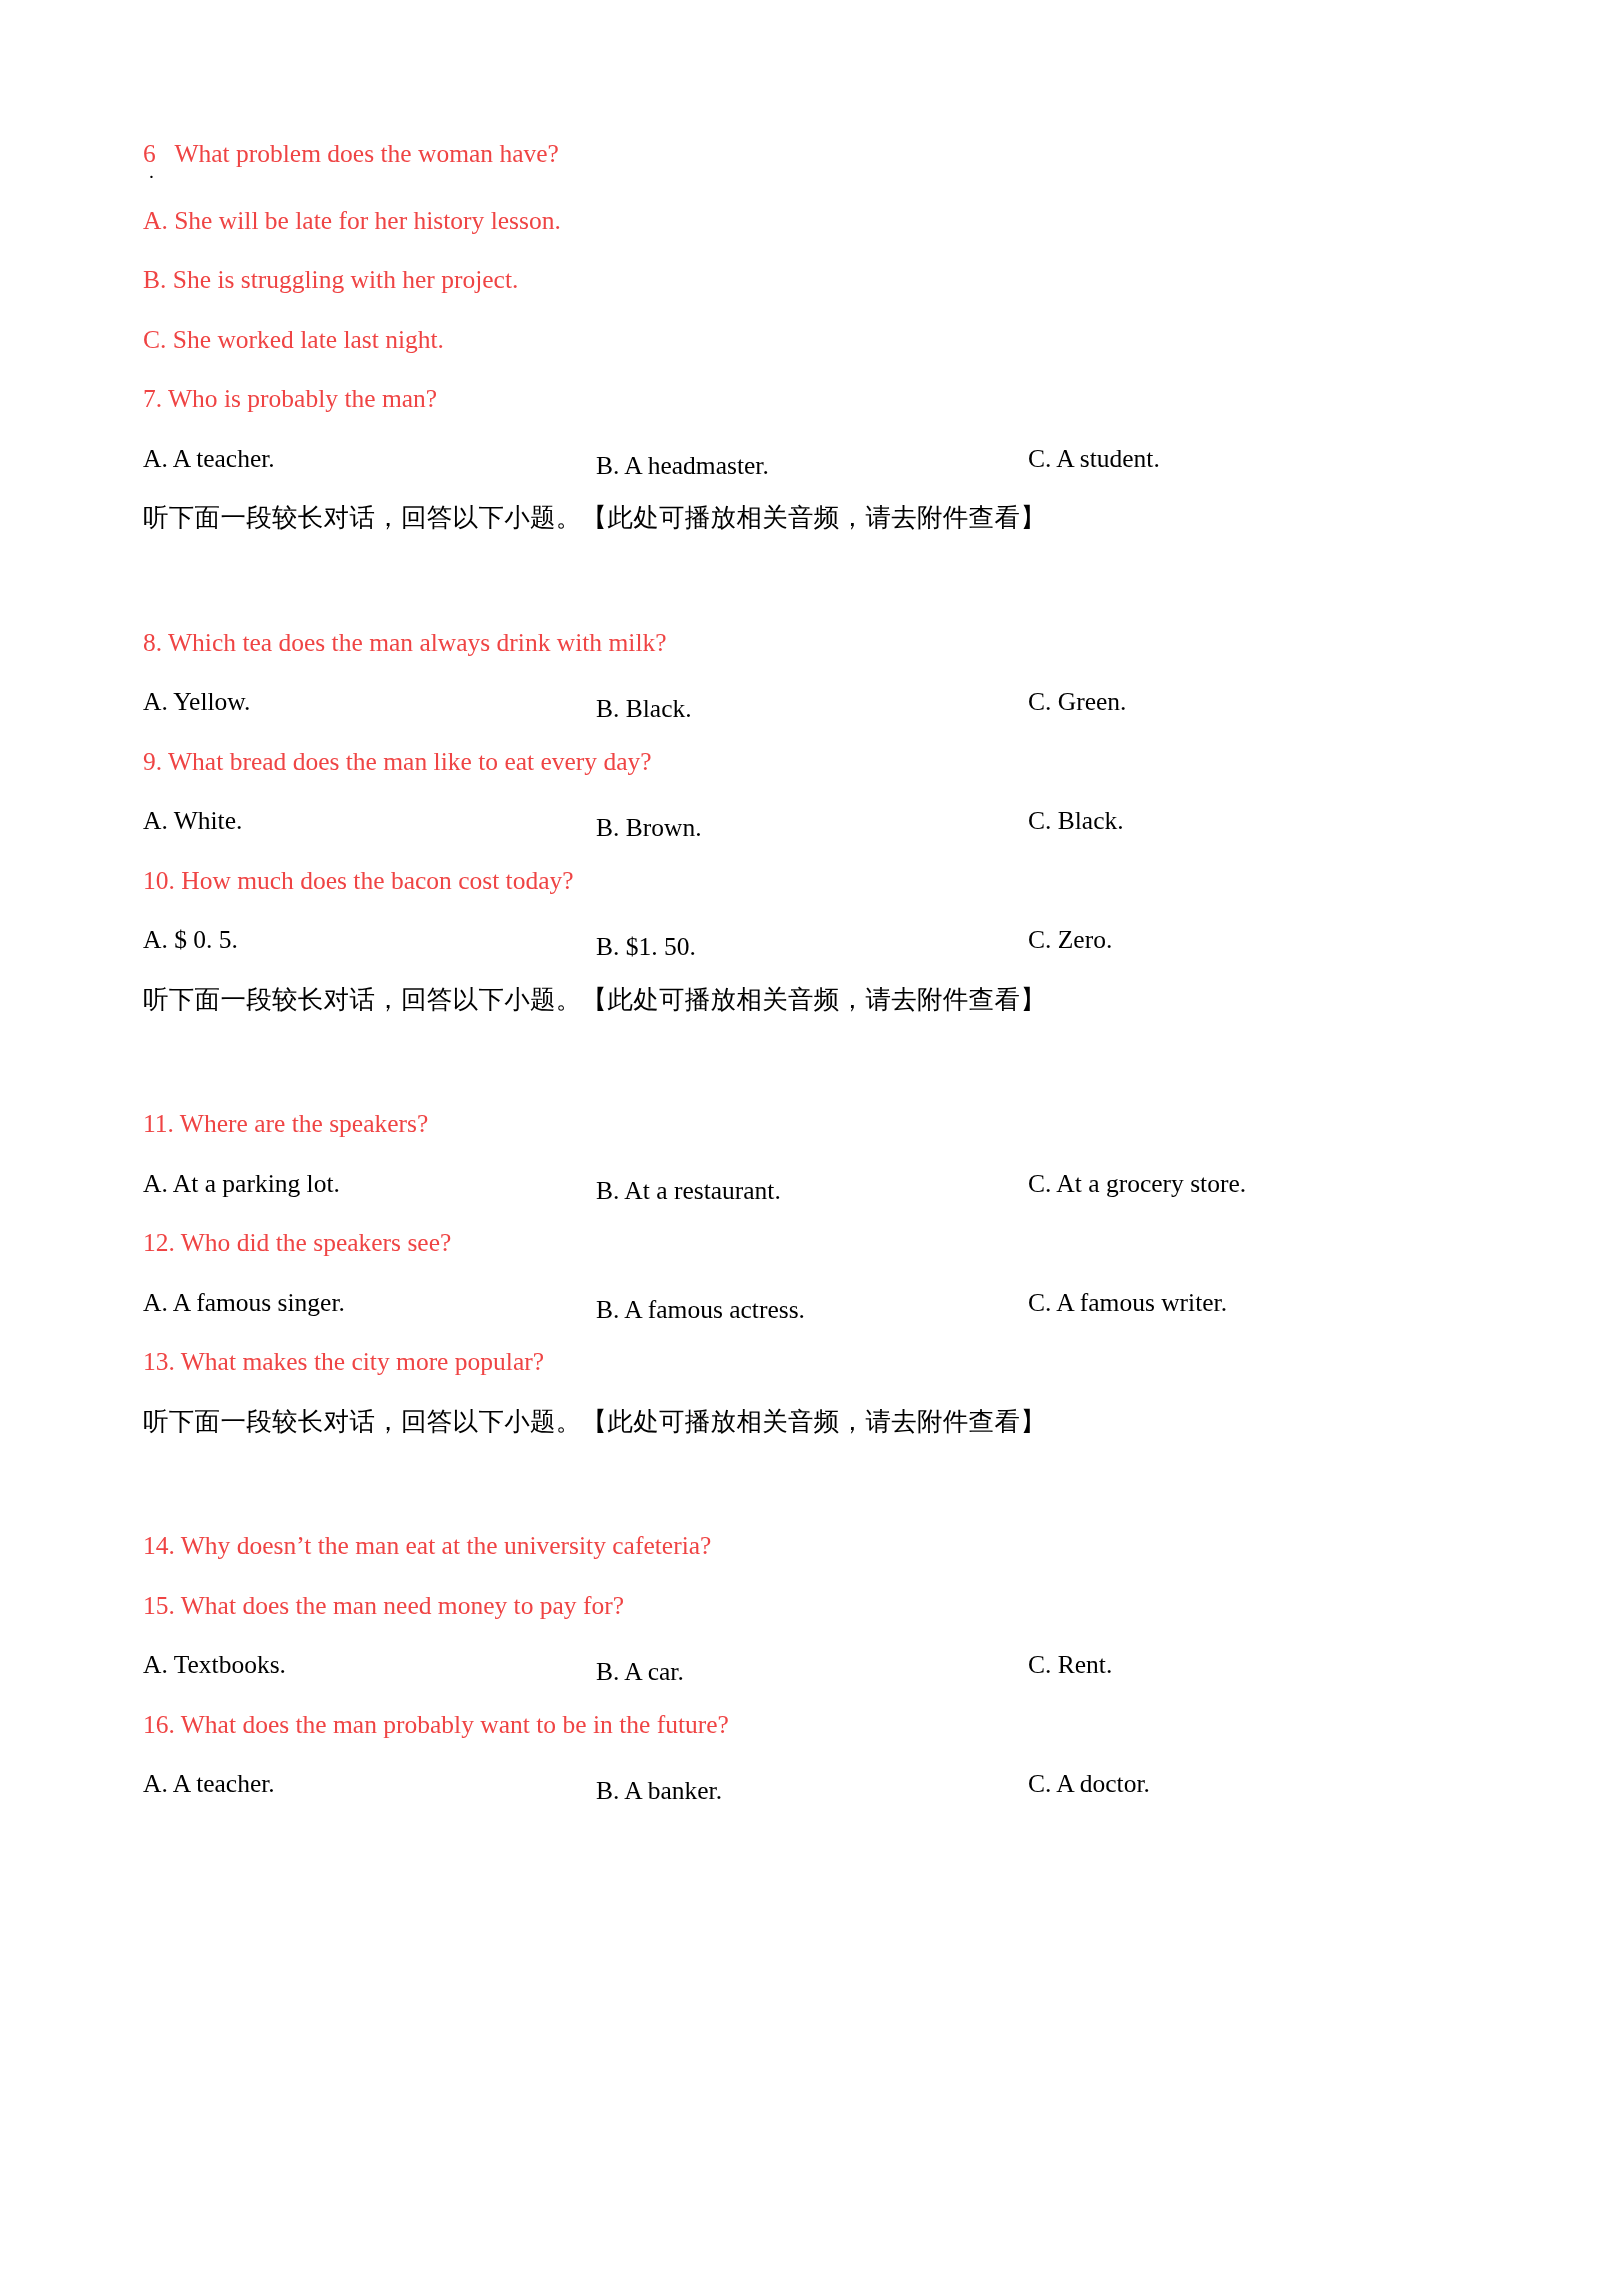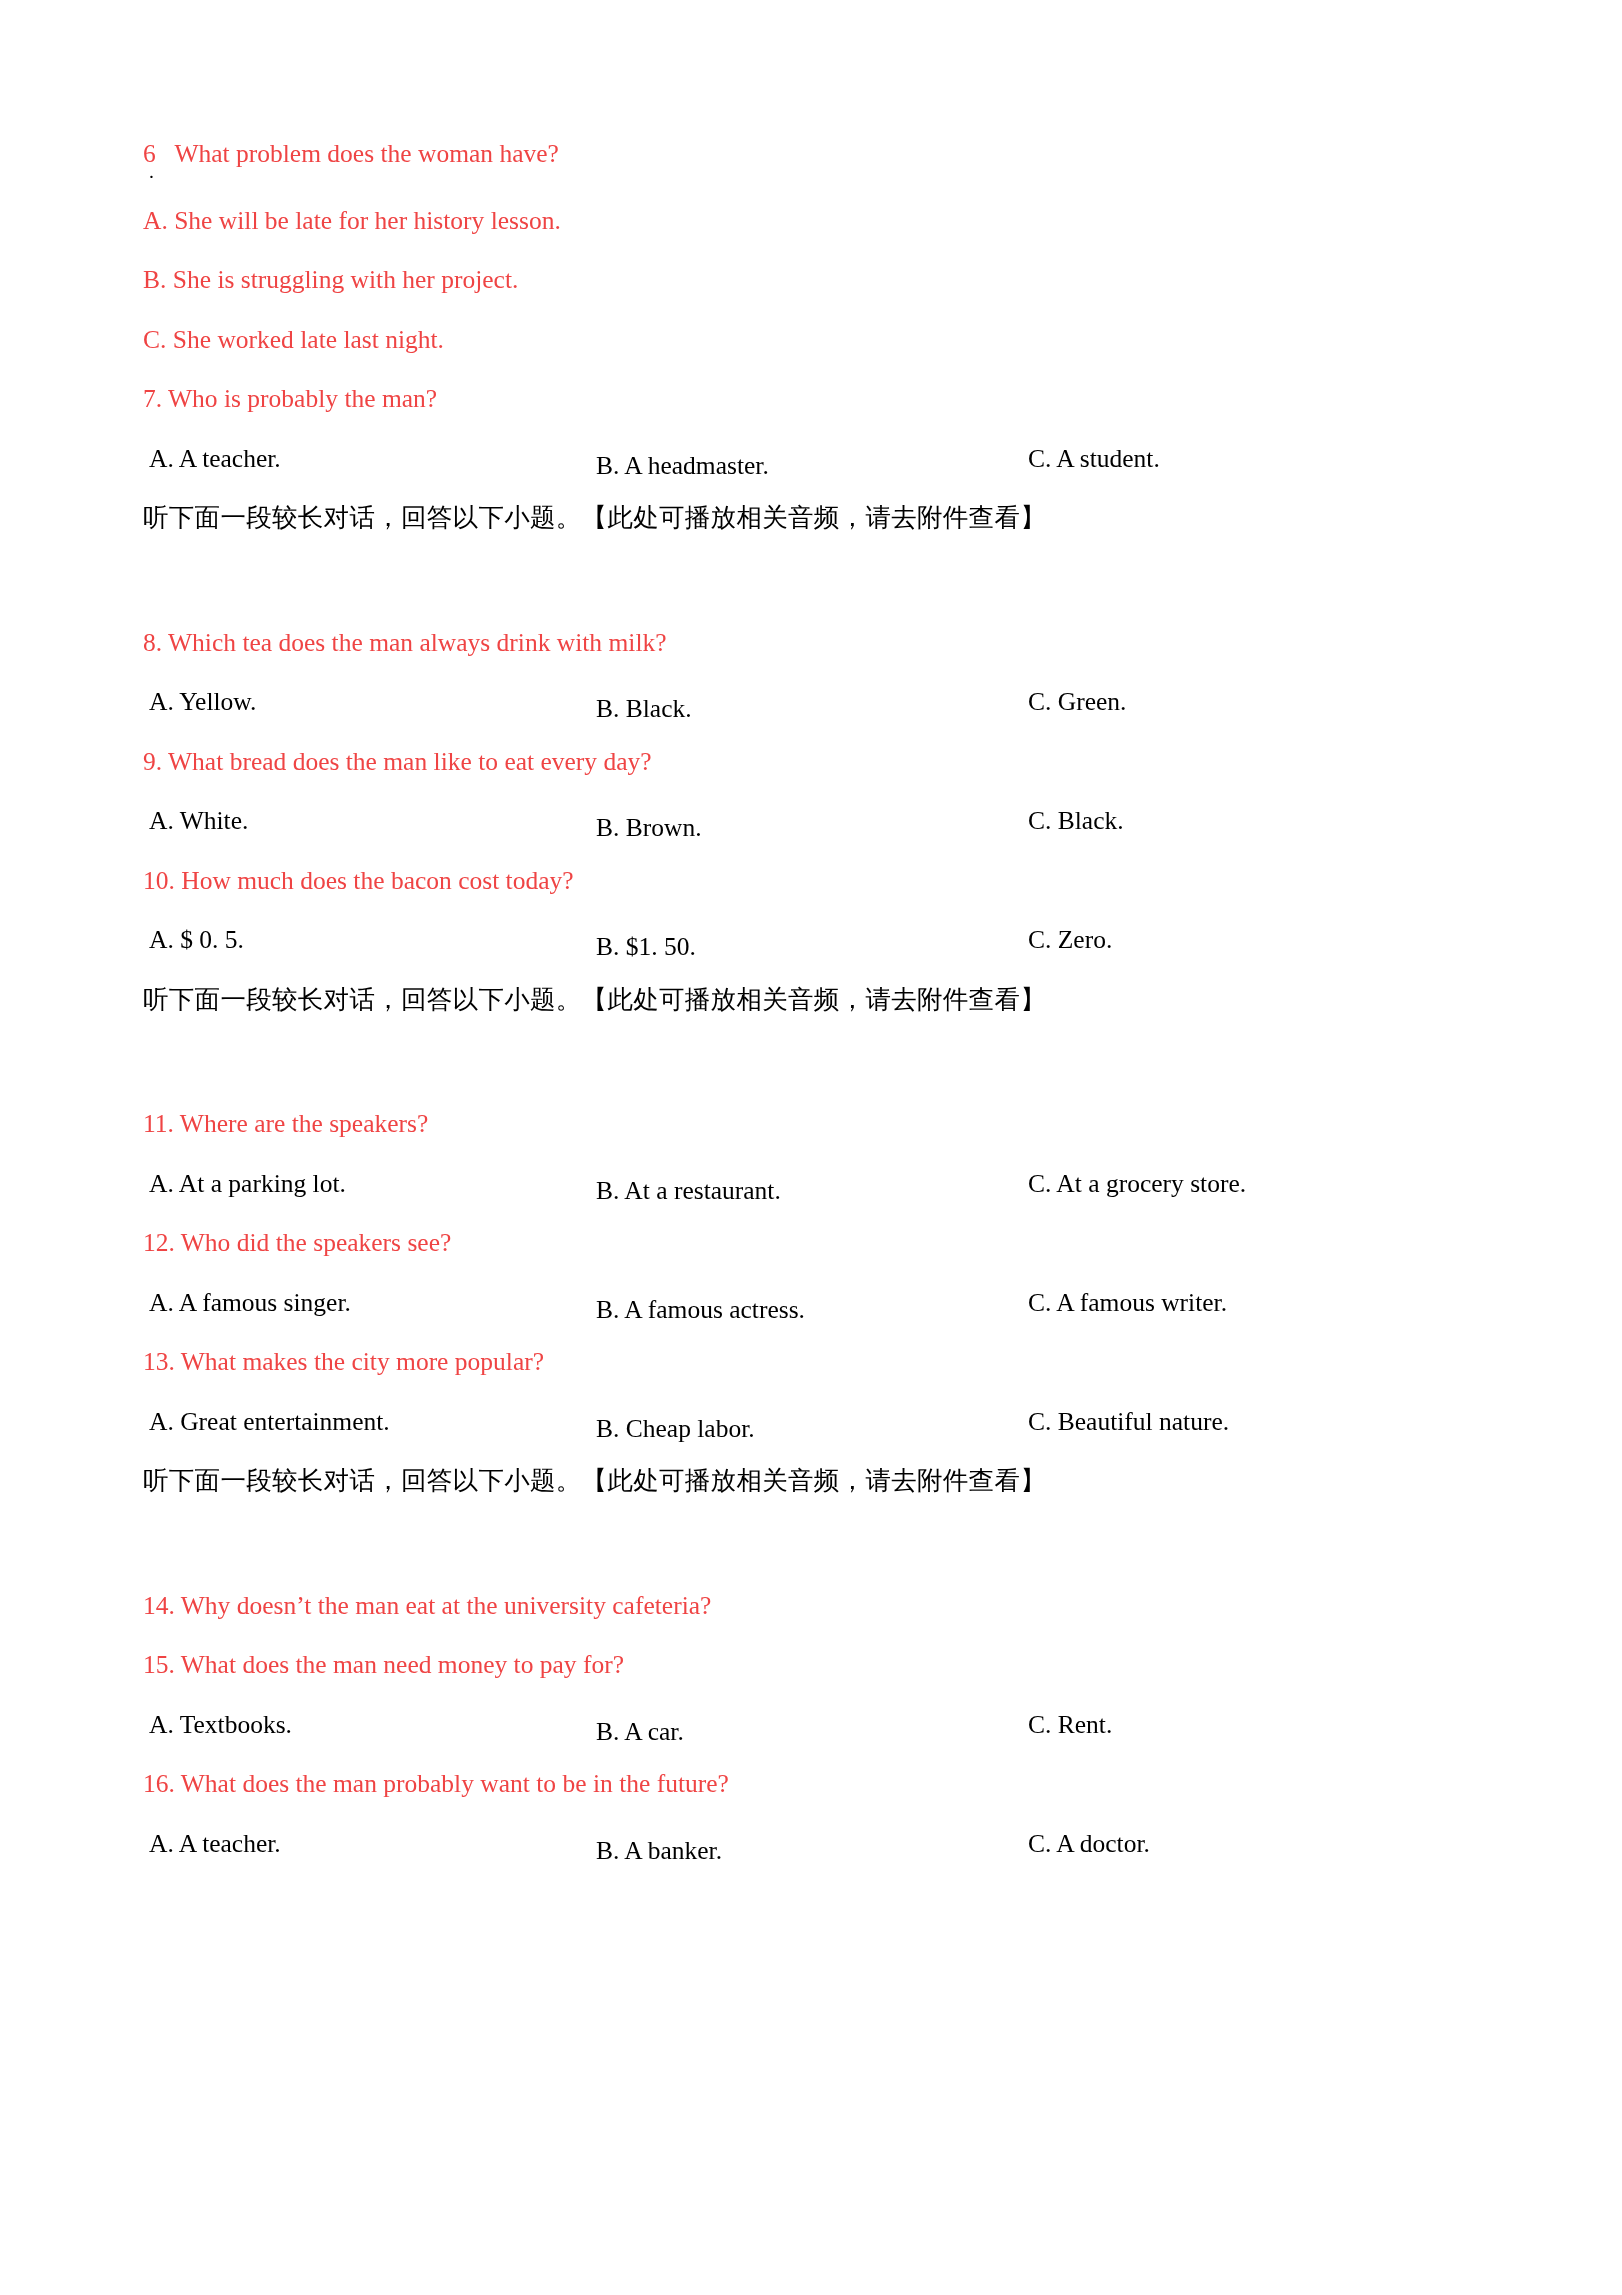--- a/index.html
+++ b/index.html
@@ -46,21 +46,21 @@
     height: 25.5px;
     margin-bottom: 34px;
   }
   .opt-row .col {
     position: absolute;
     top: 0;
     font-size: 25.5px;
     line-height: 1;
     white-space: pre;
   }
-  .opt-row .col-a { left: 6px; }
+  .opt-row .col-a { left: 0px; }
   .opt-row .col-b { left: 453px; margin-top: 7px; }
   .opt-row .col-c { left: 885px; }
 
   
   .cn-divider {
     font-size: 25.5px;
     line-height: 1;
     letter-spacing: 0.3px;
     white-space: pre;
     margin-bottom: 34px;
@@ -139,25 +139,20 @@
   </div>
 
   <div class="line stem">12. Who did the speakers see?</div>
   <div class="opt-row">
     <span class="col col-a">A. A famous singer.</span>
     <span class="col col-b">B. A famous actress.</span>
     <span class="col col-c">C. A famous writer.</span>
   </div>
 
   <div class="line stem">13. What makes the city more popular?</div>
-  <div class="opt-row">
-    <span class="col col-a">A. Great entertainment.</span>
-    <span class="col col-b">B. Cheap labor.</span>
-    <span class="col col-c">C. Beautiful nature.</span>
-  </div>
 
   <div class="cn-divider">听下面一段较长对话，回答以下小题。【此处可播放相关音频，请去附件查看】</div>
   <div class="audio-gap"></div>
 
   <div class="line stem">14. Why doesn’t the man eat at the university cafeteria?</div>
 
   <div class="line stem">15. What does the man need money to pay for?</div>
   <div class="opt-row">
     <span class="col col-a">A. Textbooks.</span>
     <span class="col col-b">B. A car.</span>

